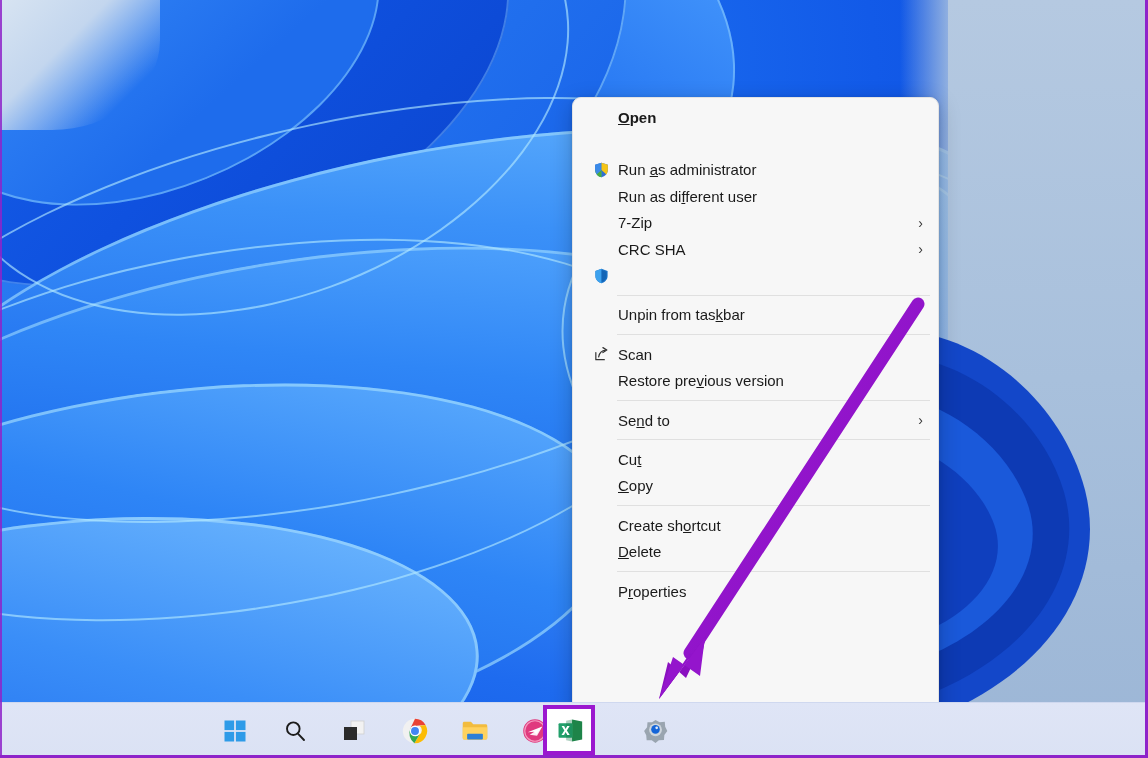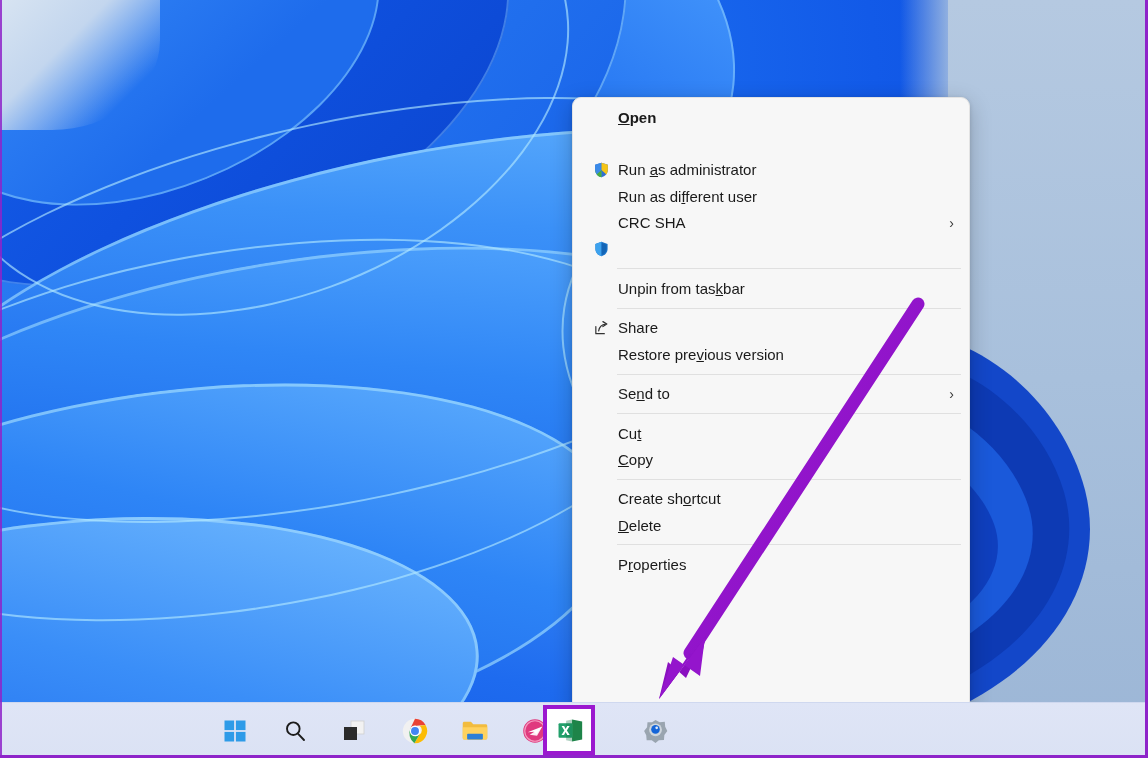--- a/index.html
+++ b/index.html
@@ -113,21 +113,21 @@
     background:linear-gradient(180deg,#b5c9e1 0%,#a8c0dc 50%,#9cb6d6 100%);
   }
   .wp-mask-soft{
     position:absolute; left:900px; top:0; width:60px; height:758px;
     background:linear-gradient(90deg, rgba(168,192,220,0) 0%, #b0c6df 100%);
   }
 
   
   #context-menu{
     position:absolute;
-    left:572px; top:97px; width:398px; height:625px;
+    left:572px; top:97px; width:367px; height:625px;
     background:#f7f7f7;
     border-radius:9px;
     border:1px solid #e3e3e3;
     box-shadow:0 6px 22px rgba(0,0,0,.22), 0 1px 4px rgba(0,0,0,.12);
     padding:6px 0 0 0;
     overflow:hidden;
     z-index:20;
   }
   .mi{
     position:relative;
@@ -269,20 +269,25 @@
         </svg>
       </span>
       <span class="lbl">Run <u>a</u>s administrator</span>
     </div>
     <div class="mi">
       <span class="icon-slot"></span>
       <span class="lbl">Run as di<u>f</u>ferent user</span>
     </div>
     <div class="mi">
       <span class="icon-slot"></span>
+      <span class="lbl">7-Zip</span>
+      <span class="chev">›</span>
+    </div>
+    <div class="mi">
+      <span class="icon-slot"></span>
       <span class="lbl">CRC SHA</span>
       <span class="chev">›</span>
     </div>
     <div class="mi">
       <span class="icon-slot">
         <svg width="17" height="17" viewBox="0 0 24 24">
           <path d="M12 1.8 L20.6 4.8 V11.6 C20.6 17 16.9 21 12 22.2 C7.1 21 3.4 17 3.4 11.6 V4.8 Z" fill="#1a73c8"></path>
           <path d="M12 1.8 L12 22.2 C7.1 21 3.4 17 3.4 11.6 V4.8 Z" fill="#3da2ee"></path>
           <path d="M12 3.6 L18.9 6 V11.6 C18.9 16 16 19.4 12 20.4 Z" fill="#0e5aa7" opacity=".55"></path>
         </svg>
@@ -295,21 +300,21 @@
     </div>
     <div class="sep"></div>
     <div class="mi">
       <span class="icon-slot">
         <svg width="17" height="17" viewBox="0 0 24 24" fill="none" stroke="#333" stroke-width="1.7" stroke-linecap="round" stroke-linejoin="round">
           <path d="M4 10 V20 H16"></path>
           <path d="M8 16 C9 10 13 7 18 6.5"></path>
           <path d="M14 3 L19.5 6.5 L14 10"></path>
         </svg>
       </span>
-      <span class="lbl">Share</span>
+      <span class="lbl">Scan</span>
     </div>
     <div class="mi">
       <span class="icon-slot"></span>
       <span class="lbl">Restore pre<u>v</u>ious version</span>
     </div>
     <div class="sep"></div>
     <div class="mi">
       <span class="icon-slot"></span>
       <span class="lbl">Se<u>n</u>d to</span>
       <span class="chev">›</span>

